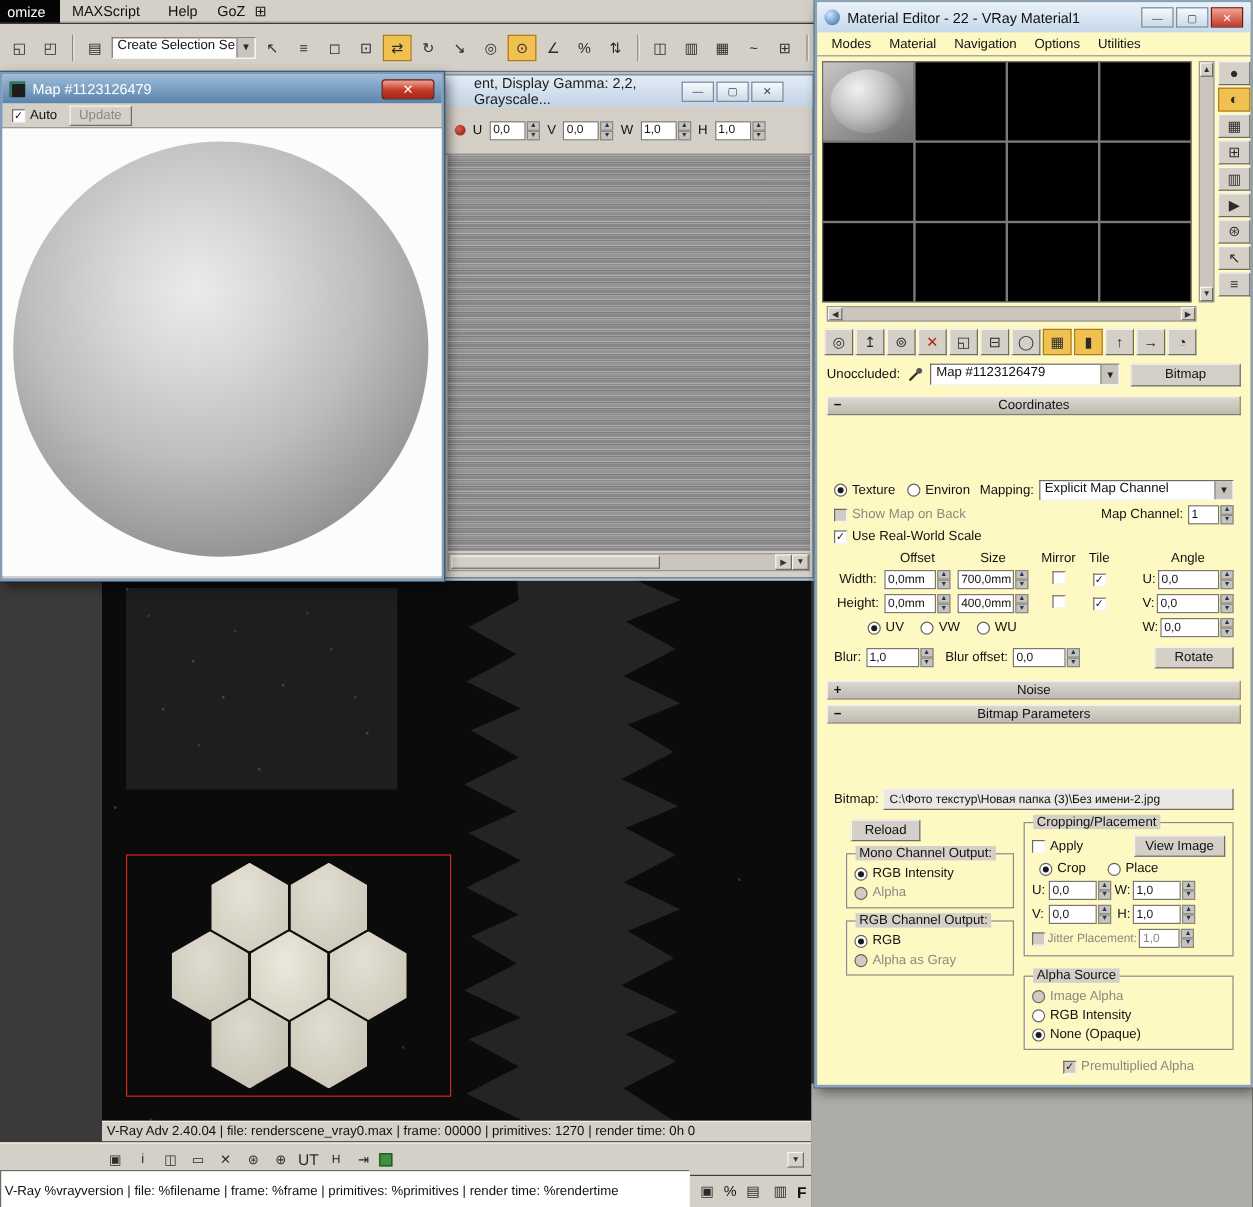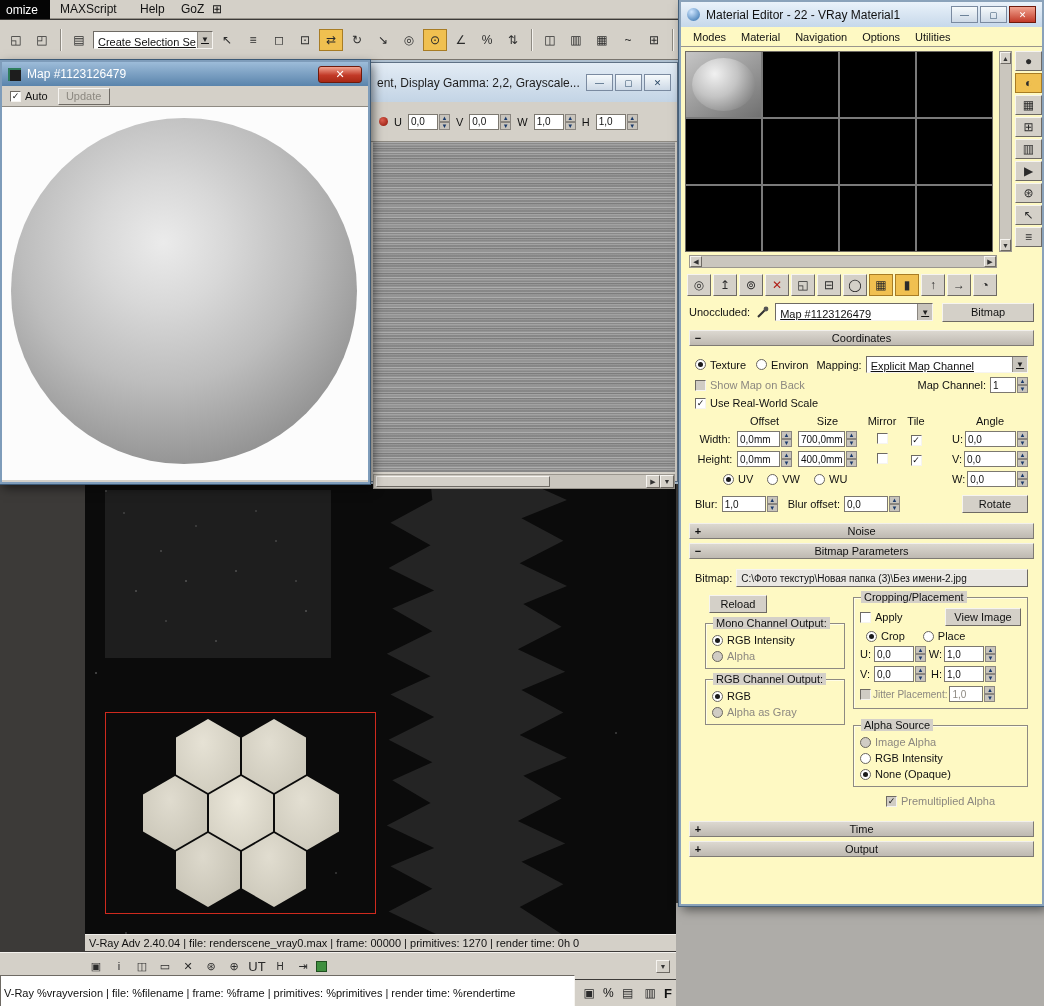--- a/index.html
+++ b/index.html
@@ -8,22 +8,22 @@
             background:#3c3a38; font-size:11px; color:#111; }
   .abs { position:absolute; }
   .btn { background:#d4d0c8; border:1px solid; border-color:#f6f4f0 #6e6a64 #6e6a64 #f6f4f0;
          display:inline-flex; align-items:center; justify-content:center; font-size:11px; cursor:default; }
   .btn.dis { color:#8c8880; }
   .sunken { background:#fff; border:1px solid; border-color:#6e6a64 #f6f4f0 #f6f4f0 #6e6a64; }
   .icon { width:24px; height:22px; display:inline-flex; align-items:center; justify-content:center;
           font-size:12px; color:#2b2b2b; background:#d4d0c8; border:1px solid #d4d0c8; }
   .icon.active { background:#f0c050; border:1px solid #a87c24; }
   .sep { width:1px; height:22px; background:#8e8a82; box-shadow:1px 0 0 #f4f2ee; margin:0 4px; }
-  .combo { display:flex; align-items:flex-end; background:#fff; border:1px solid;
-           border-color:#6e6a64 #f6f4f0 #f6f4f0 #6e6a64; height:18px; font-size:11px;text-decoration:underline; }
+  .combo { display:flex; align-items:flex-start; background:#fff; border:1px solid;
+           border-color:#6e6a64 #f6f4f0 #f6f4f0 #6e6a64; height:18px; font-size:11px; }
   .combo .cval { flex:1; padding:0 4px; white-space:nowrap; overflow:hidden; }
   .combo .carr { width:15px; align-self:stretch; background:#c8c4bc; border-left:1px solid #8a8680;
                  display:flex; align-items:center; justify-content:center; font-size:8px; color:#222; }
   .spin { display:inline-flex; height:16px; align-items:stretch; }
   .spin .sv { background:#fff; border:1px solid #7c7870; padding:0 2px; font-size:10px;
               display:flex; align-items:center; min-width:30px; }
   .spin .sa { display:flex; flex-direction:column; width:11px; margin-left:1px; }
   .spin .sa i { flex:1; font-style:normal; font-size:6px; line-height:6px; color:#1a3a6b;
                 background:#c8c4bc; border:1px solid #8a8680; display:flex; align-items:center; justify-content:center; }
   .cb, .rb { display:inline-flex; align-items:center; gap:4px; font-size:11px; white-space:nowrap; }
@@ -32,21 +32,21 @@
   .rb .ci { width:11px; height:11px; border-radius:50%; background:#fff; border:1px solid #6a665e; position:relative; flex:0 0 auto; }
   .rb.on .ci::after { content:""; position:absolute; inset:2px; background:#1b1b1b; border-radius:50%; }
   .dis { color:#8c8880; }
   .dis .bx, .dis .ci { background:#d0ccc4; }
 
   .roll { height:16px; margin-top:4px; background:linear-gradient(#dcd8d0,#beb9b1);
           border:1px solid; border-color:#f2f0ec #7e7a74 #7e7a74 #f2f0ec;
           display:flex; align-items:center; font-size:11px; }
   .roll .pm { width:16px; text-align:center; font-weight:bold; }
   .roll .rtitle { flex:1; text-align:center; margin-right:16px; }
-  .rbody { padding:6px 6px 6px 6px; }
+  .rbody { padding:6px 6px 6px 6px;margin-top:44px; }
   .rrow { display:flex; align-items:center; margin-top:4px; }
   .grp { position:relative; border:1px solid #8e8a82; box-shadow:inset 1px 1px 0 rgba(255,255,255,.6);
          padding:10px 6px 6px 6px; margin-top:10px; }
   .grp .glabel { position:absolute; top:-7px; left:7px; background:#d4d0c8; padding:0 3px; font-size:11px; }
 
   
   .menubar { left:0; top:0; width:1044px; height:19px; background:#d4d0c8; border-bottom:1px solid #96928a; }
   .menu-black { position:absolute; left:0; top:0; width:50px; height:19px; background:#050505; color:#fff;
                 display:flex; align-items:center; padding-left:6px; font-size:12px; }
   .mitem { position:absolute; top:2px; font-size:12px; color:#111; }
@@ -65,22 +65,22 @@
                color:#fff; display:flex; align-items:center; justify-content:center; font-size:11px; }
   .map-ctrls { height:21px; display:flex; align-items:center; gap:10px; padding:0 8px;
                border-bottom:1px solid #8e8a82; }
   .map-body { position:relative; height:373px; background:#fcfcfc; }
   .big-sphere { position:absolute; left:9px; top:11px; width:346px; height:346px; border-radius:50%;
                 background:radial-gradient(circle at 44% 36%, #ebebeb 0%, #d8d8d8 22%, #bdbdbd 48%, #979797 74%, #7a7a7a 95%); }
 
   
   .gamma-win { left:370px; top:62px; width:308px; height:420px; background:#d4d0c8;
                border:1px solid #5f7档185; border:1px solid #5f7185; box-shadow:0 0 0 2px #aebfcf; z-index:20; }
-  .gamma-title { height:39px; background:linear-gradient(#e3ecf5,#c3d4e5); display:flex; align-items:center;
-                 padding:0 6px; font-size:12px; color:#1c1c1c; }
+  .gamma-title { height:26px; background:linear-gradient(#e3ecf5,#c3d4e5); display:flex; align-items:center;
+                 padding:0 24px; font-size:12px; color:#1c1c1c; }
   .aero-btn { width:27px; height:17px; background:linear-gradient(#f6fafc,#cdd9e6); border:1px solid #7a8aa0;
               display:flex; align-items:center; justify-content:center; font-size:9px; color:#2c4a68; margin-left:2px; }
   .gamma-tools { height:40px; display:flex; align-items:center; gap:6px; padding:0 8px; border-bottom:1px solid #8e8a82; }
   .red-dot { width:9px; height:9px; border-radius:50%; background:radial-gradient(circle at 35% 35%, #e06050, #8c1408); }
   .brushed { position:relative; height:330px; margin:0 2px;
              background-color:#979797;
              background-image:repeating-linear-gradient(180deg, rgba(255,255,255,.16) 0 1px, rgba(0,0,0,.13) 1px 2px,
                                rgba(255,255,255,.05) 2px 3px, rgba(0,0,0,.06) 3px 5px),
                               repeating-linear-gradient(180deg, rgba(255,255,255,.06) 0 4px, rgba(0,0,0,.05) 4px 9px); }
   .hscroll { height:15px; margin:2px; background:#cac6be; border:1px solid #9a968e; display:flex; align-items:center; }

